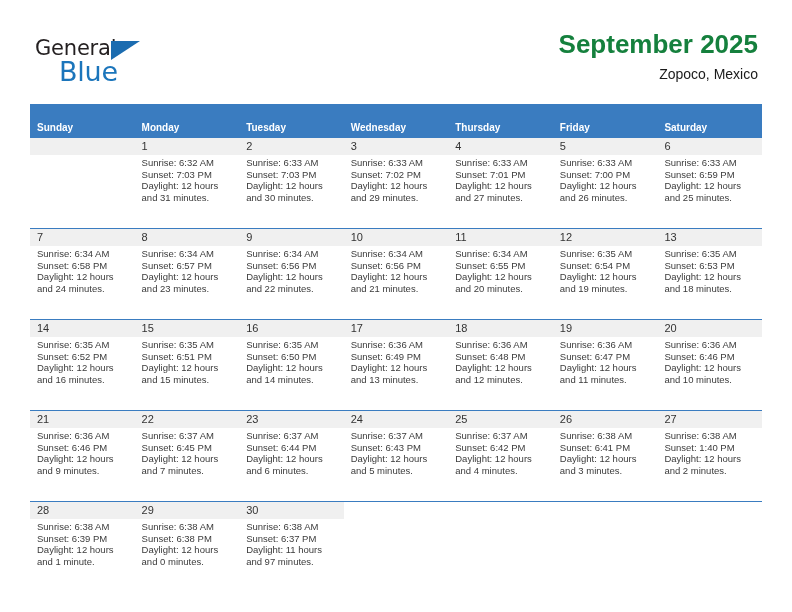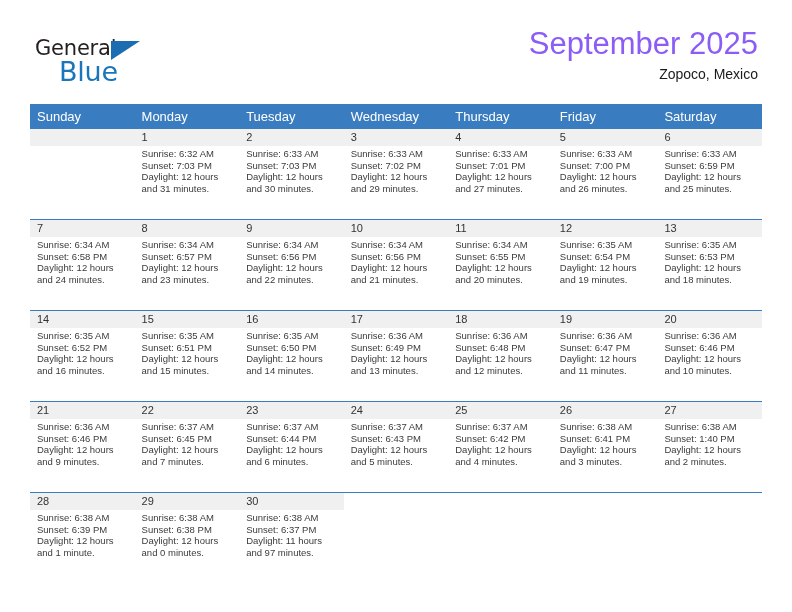--- a/index.html
+++ b/index.html
@@ -69,23 +69,23 @@
     border-bottom: 19px solid transparent;
   }
 
   .title-block {
     position: absolute;
     right: 34px;
     top: 28px;
     text-align: right;
   }
   .cal-title {
-    font-size: 31px;
-    font-weight: 400;
-    color: #8b5cf6;
+    font-size: 26px;
+    font-weight: 700;
+    color: #15803d;
     line-height: 32px;
     white-space: nowrap;
   }
   .cal-subtitle {
     font-size: 14px;
     font-weight: 400;
     color: #1a1a1a;
     line-height: 20px;
     margin-top: 4px;
     white-space: nowrap;
@@ -97,24 +97,24 @@
     left: 30px;
     top: 104px;
     width: 732px;
     border-collapse: collapse;
     table-layout: fixed;
   }
 
   .calendar th {
     background: #3a7cc0;
     color: #ffffff;
-    font-size: 13px;
-    font-weight: 400;
+    font-size: 10px;
+    font-weight: 700;
     text-align: left;
-    padding: 5px 0 5px 7px;
+    padding: 18px 0 5px 7px;
     height: 11px;
     border: none;
   }
 
   .week-row td {
     vertical-align: top;
     padding: 0;
     border: none;
     border-top: 1px solid #3a7cc0;
     height: 90px;

